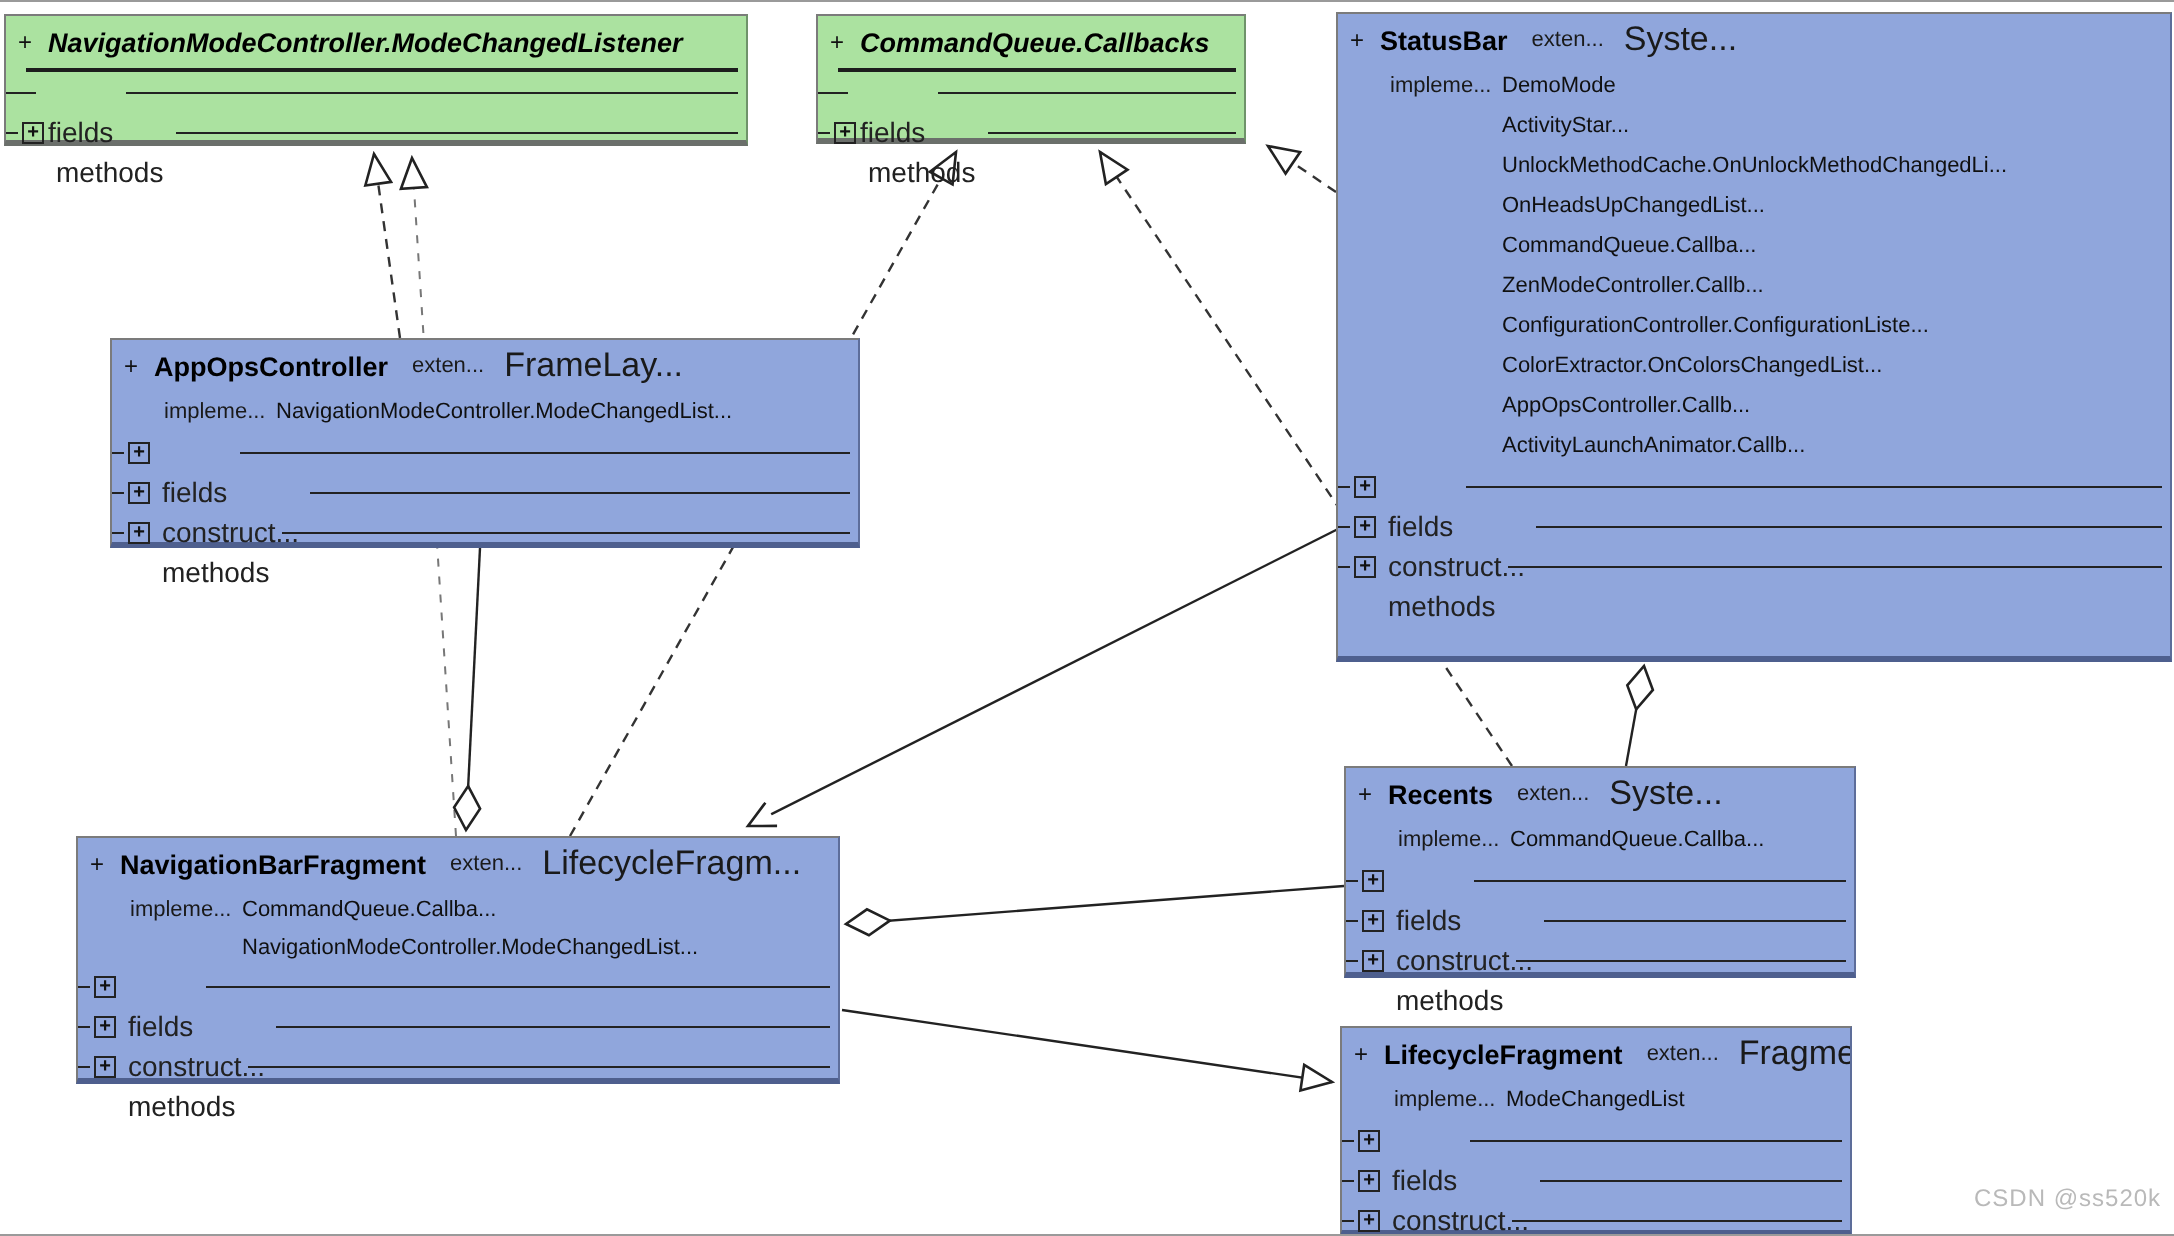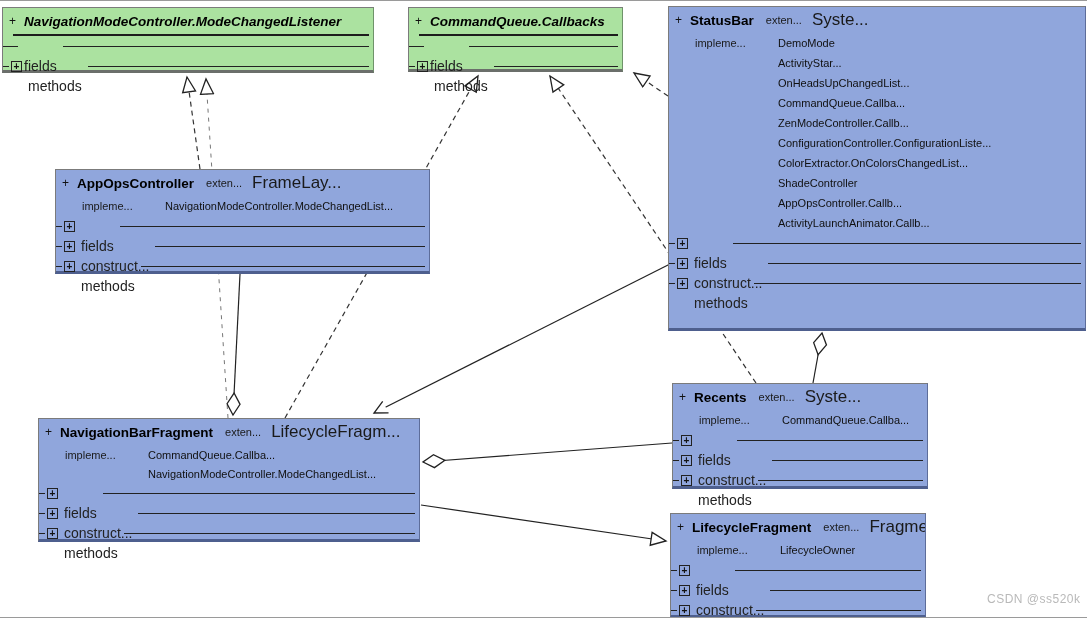--- a/index.html
+++ b/index.html
@@ -17,21 +17,21 @@
   .uml-class.green{background:#abe2a0;border-bottom:3px solid #6b6f6b;border-right:1px solid #6f936a;}
   .title-row{display:flex;align-items:center;height:26px;flex:none;padding-left:6px;white-space:nowrap;overflow:hidden;}
   .vis{font-size:12px;color:#111;margin-right:8px;}
   .cname{font-size:13.5px;font-weight:bold;color:#000000;}
   .green .cname{font-style:italic;}
   .kw{font-size:11px;color:#1a1a1a;margin-left:12px;}
   .ext{font-size:17px;color:#1a1a1a;margin-left:10px;}
   .title-underline{flex:none;height:0;border-top:2px solid #1d1d1d;margin:0 4px 0 10px;}
   .impl-row{display:flex;align-items:center;height:20px;flex:none;white-space:nowrap;overflow:hidden;}
   .impl-row.tight{height:19px;}
-  .impl-kw{flex:none;margin-left:26px;width:83px;font-size:11px;color:#1a1a1a;}
+  .impl-kw{flex:none;margin-left:26px;width:56px;font-size:11px;color:#1a1a1a;}
   .iname{font-size:11px;color:#101010;}
   .sec-row{display:flex;align-items:center;height:20px;flex:none;white-space:nowrap;}
   .stub{flex:none;width:6px;border-top:1px solid #222;height:0;}
   .stub.wide{width:15px;}
   .pm-icon{
     flex:none;box-sizing:border-box;width:11px;height:11px;border:1px solid #222;color:#111;
     font-size:10px;line-height:9px;text-align:center;margin:0 4px 0 2px;font-weight:bold;
     cursor:pointer;background:transparent;
   }
   .sec-label{flex:none;font-size:14px;color:#222;margin-right:6px;margin-left:2px;margin-top:40px;}
@@ -118,44 +118,44 @@
     <div class="impl-row">
         <span class="impl-kw">impleme...</span>
         <span class="iname">DemoMode</span>
       </div>
     <div class="impl-row">
         <span class="impl-kw"></span>
         <span class="iname">ActivityStar...</span>
       </div>
     <div class="impl-row">
         <span class="impl-kw"></span>
+        <span class="iname">UnlockMethodCache.OnUnlockMethodChangedLi...</span>
+      </div>
+    <div class="impl-row">
+        <span class="impl-kw"></span>
         <span class="iname">OnHeadsUpChangedList...</span>
       </div>
     <div class="impl-row">
         <span class="impl-kw"></span>
         <span class="iname">CommandQueue.Callba...</span>
       </div>
     <div class="impl-row">
         <span class="impl-kw"></span>
         <span class="iname">ZenModeController.Callb...</span>
       </div>
     <div class="impl-row">
         <span class="impl-kw"></span>
         <span class="iname">ConfigurationController.ConfigurationListe...</span>
       </div>
     <div class="impl-row">
         <span class="impl-kw"></span>
         <span class="iname">ColorExtractor.OnColorsChangedList...</span>
       </div>
     <div class="impl-row">
         <span class="impl-kw"></span>
-        <span class="iname">ShadeController</span>
-      </div>
-    <div class="impl-row">
-        <span class="impl-kw"></span>
         <span class="iname">AppOpsController.Callb...</span>
       </div>
     <div class="impl-row">
         <span class="impl-kw"></span>
         <span class="iname">ActivityLaunchAnimator.Callb...</span>
       </div>
     <div class="sec-row">
       <span class="stub"></span>
       <span class="pm-icon">+</span>
       <span class="sec-label">fields</span>
@@ -274,21 +274,21 @@
 
   <div class="uml-class blue" style="left:670px;top:512px;width:256px;height:105px;">
     <div class="title-row">
       <span class="vis">+</span>
       <span class="cname">LifecycleFragment</span>
       <span class="kw">exten...</span>
       <span class="ext">Fragment</span>
     </div>
     <div class="impl-row">
         <span class="impl-kw">impleme...</span>
-        <span class="iname">LifecycleOwner</span>
+        <span class="iname">ModeChangedList</span>
       </div>
     <div class="sec-row">
       <span class="stub"></span>
       <span class="pm-icon">+</span>
       <span class="sec-label">fields</span>
       <span class="leader"></span>
     </div>
     <div class="sec-row">
       <span class="stub"></span>
       <span class="pm-icon">+</span>

